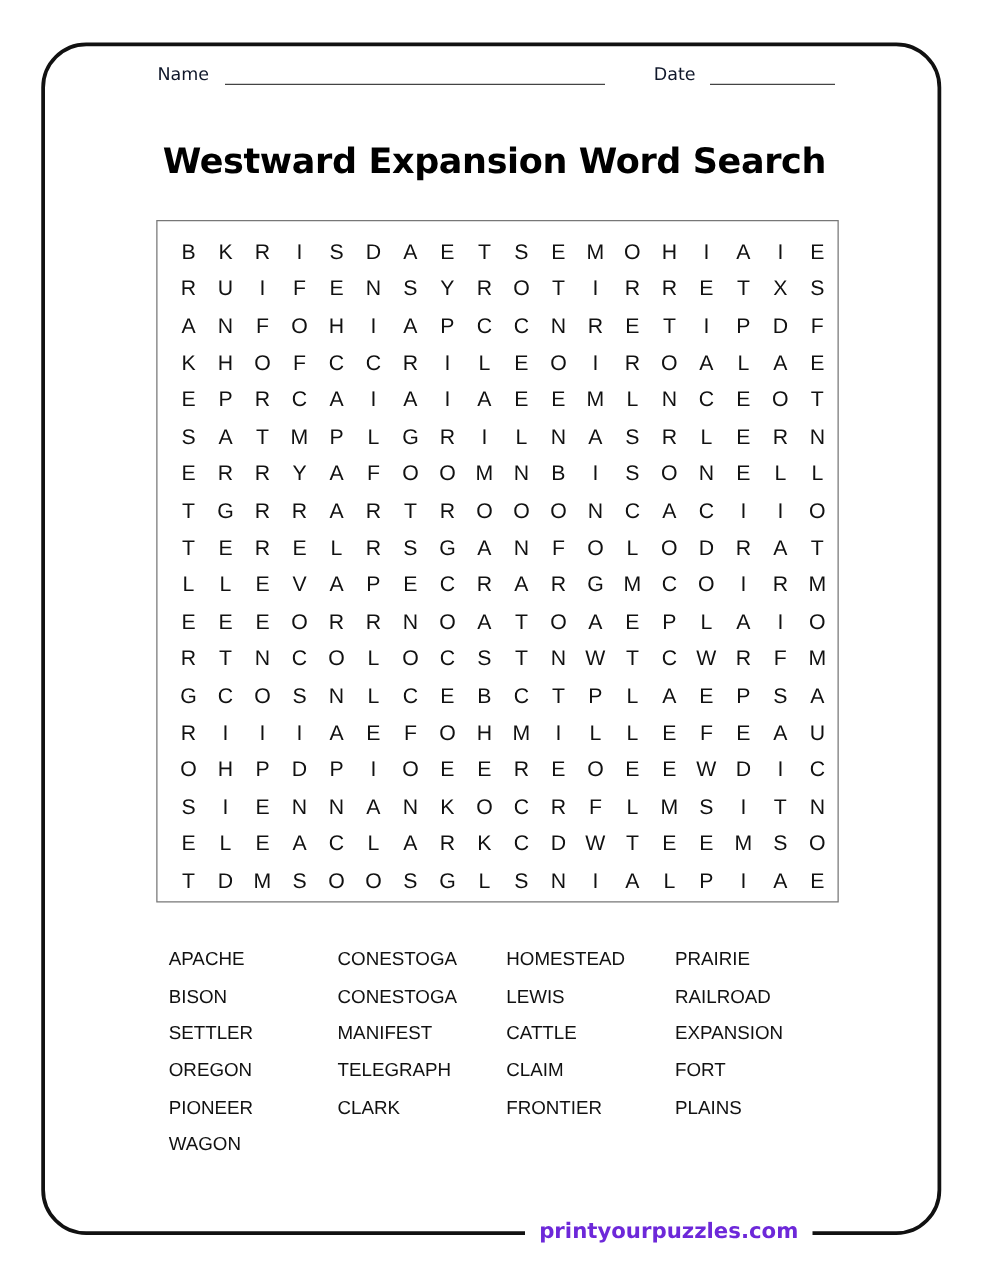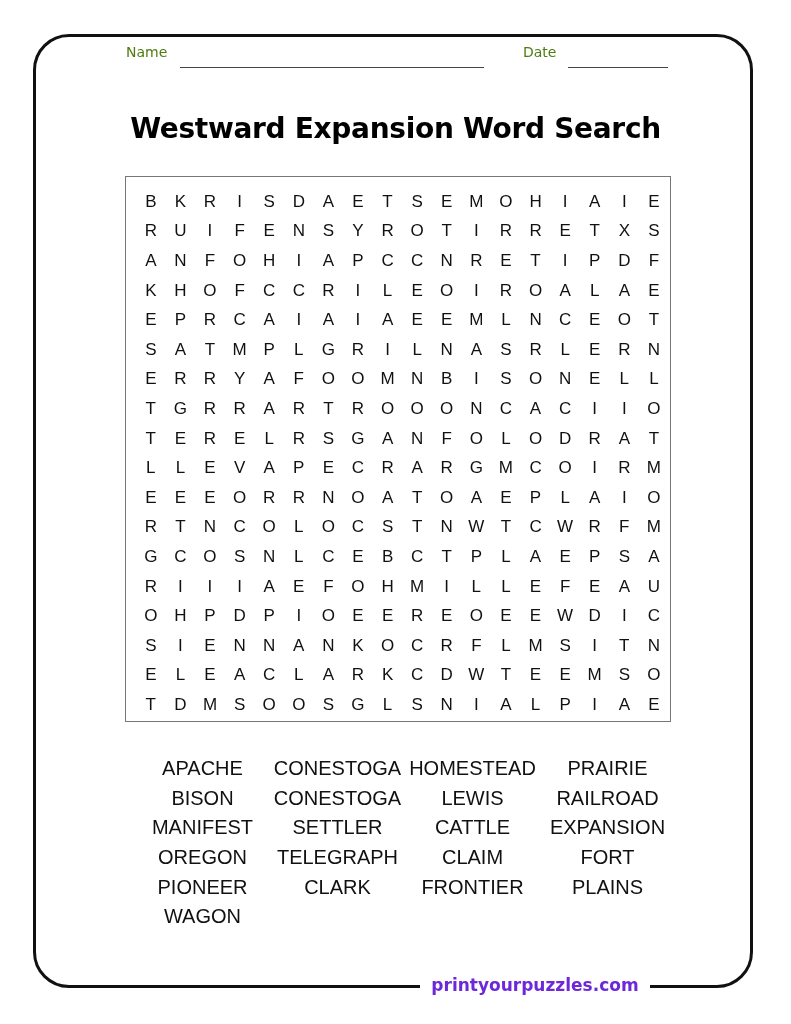--- a/index.html
+++ b/index.html
@@ -1,30 +1,30 @@
 <!DOCTYPE html>
 <html><head>
   <meta charset="utf-8">
   <style>
     html, body { margin: 0; padding: 0; background: #ffffff; }
     body { width: 791px; height: 1024px; position: relative; overflow: hidden; font-family: "Liberation Sans", sans-serif; color: #111; }
     .frame { position: absolute; left: 33px; top: 34px; width: 720px; height: 954px; border: 3px solid #111; border-radius: 36px; box-sizing: border-box; }
     .footer-gap { position: absolute; left: 420px; top: 980px; width: 230px; height: 14px; background: #fff; }
     .footer { position: absolute; left: 420px; top: 975px; width: 230px; text-align: center; font-family: "DejaVu Sans", sans-serif; font-weight: bold; font-size: 17px; color: #6d28d9; }
-    .header-line { position: absolute; top: 44px; font-family: "DejaVu Sans", sans-serif; font-size: 14px; color: #4d7c0f; }
+    .header-line { position: absolute; top: 52px; font-family: "DejaVu Sans", sans-serif; font-size: 14px; color: #0f172a; }
     .name-label { left: 126px; }
     .name-line { position: absolute; left: 180px; top: 67px; width: 304px; border-top: 1px solid #444; }
     .date-label { left: 523px; }
     .date-line { position: absolute; left: 568px; top: 67px; width: 100px; border-top: 1px solid #444; }
     .title { position: absolute; left: 0; top: 112px; width: 791px; text-align: center; font-family: "DejaVu Sans", sans-serif; font-weight: bold; font-size: 28px; color: #000; letter-spacing: -0.3px; }
     .grid-box { position: absolute; left: 125px; top: 176px; width: 546px; height: 546px; border: 1px solid #777; box-sizing: border-box; }
     .grid { position: absolute; left: 10px; top: 10px; display: grid; grid-template-columns: repeat(18, 29.6px); grid-auto-rows: 29.6px; }
     .cell { display: flex; align-items: center; justify-content: center; font-size: 17px; color: #111; }
     .words { position: absolute; left: 135px; top: 756px; width: 540px; display: grid; grid-template-columns: repeat(4, 1fr); grid-auto-rows: 29.7px; }
-    .word { text-align: center; font-size: 20px; color: #111; line-height: 24px; }
+    .word { text-align: left; font-size: 15px; color: #111; line-height: 24px; }
   </style>
 </head>
 <body>
 
 <div class="frame"></div>
 <div class="footer-gap"></div>
 <div class="footer">printyourpuzzles.com</div>
 
 <span class="header-line name-label">Name</span>
 <div class="name-line"></div>
@@ -364,22 +364,22 @@
 
 <div class="words" id="words">
     <div class="word">APACHE</div>
     <div class="word">CONESTOGA</div>
     <div class="word">HOMESTEAD</div>
     <div class="word">PRAIRIE</div>
     <div class="word">BISON</div>
     <div class="word">CONESTOGA</div>
     <div class="word">LEWIS</div>
     <div class="word">RAILROAD</div>
+    <div class="word">SETTLER</div>
     <div class="word">MANIFEST</div>
-    <div class="word">SETTLER</div>
     <div class="word">CATTLE</div>
     <div class="word">EXPANSION</div>
     <div class="word">OREGON</div>
     <div class="word">TELEGRAPH</div>
     <div class="word">CLAIM</div>
     <div class="word">FORT</div>
     <div class="word">PIONEER</div>
     <div class="word">CLARK</div>
     <div class="word">FRONTIER</div>
     <div class="word">PLAINS</div>

